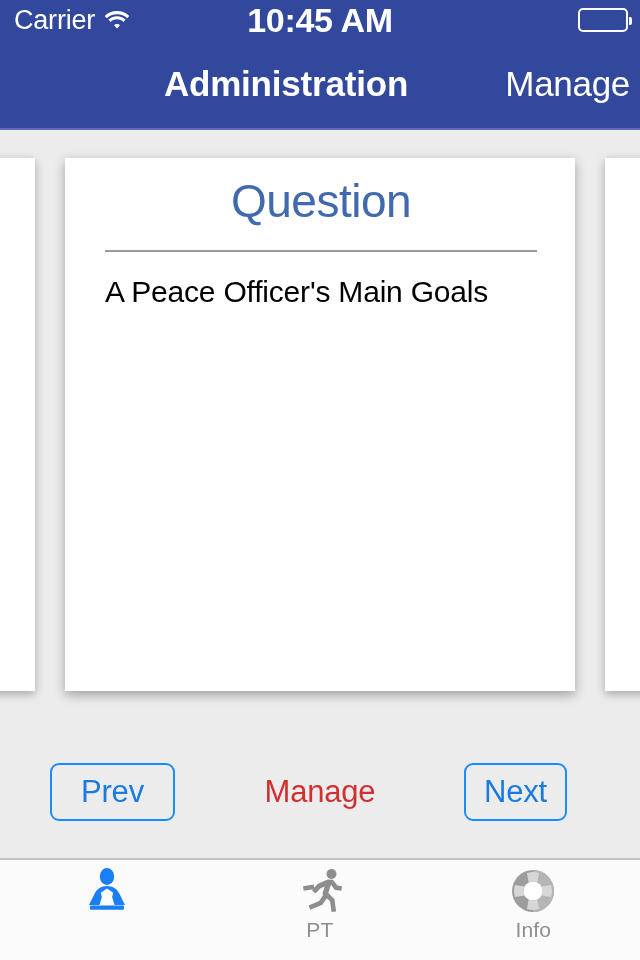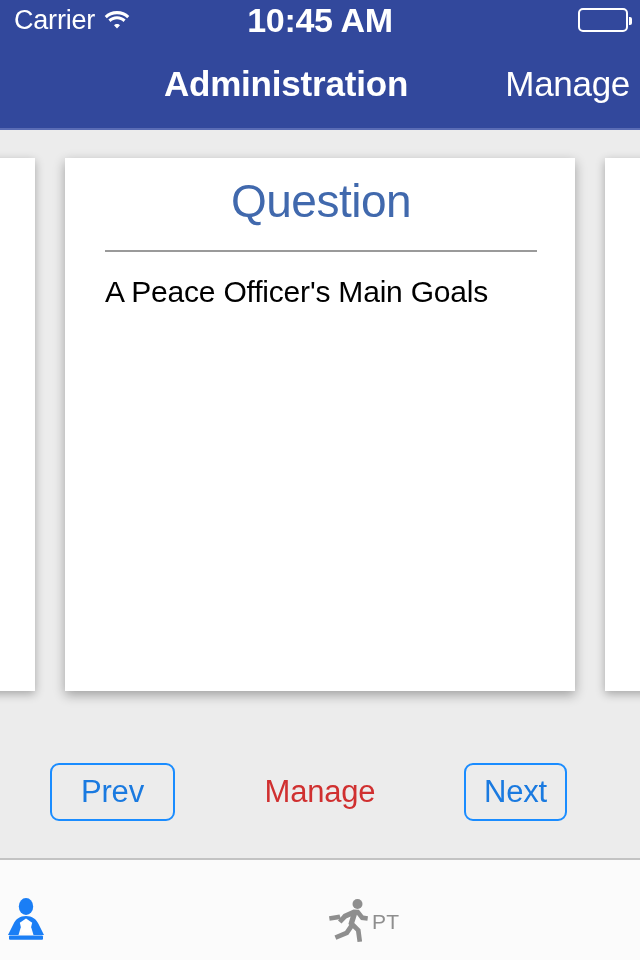--- a/index.html
+++ b/index.html
@@ -249,23 +249,24 @@
     width: 640px;
     height: 102px;
     background: #fbfbfb;
     border-top: 2px solid #c3c3c3;
     box-sizing: border-box;
     display: flex;
   }
   .tab-item {
     flex: 1;
     display: flex;
+    flex-direction: column;
     align-items: center;
     justify-content: flex-start;
-    padding-top: 21px;
+    padding-top: 5px;
     cursor: pointer;
   }
   .tab-icon {
     width: 52px;
     height: 52px;
     display: flex;
     align-items: center;
     justify-content: center;
   }
   .tab-icon svg { display: block; }
@@ -344,16 +345,32 @@
         <svg viewBox="0 0 52 52" width="52" height="52" aria-hidden="true">
           <circle cx="37.5" cy="9" r="5" fill="#8e8e8e"></circle>
           <path d="M33.5 14.5l-10 4.5-5.5 6.5 3.5 3 4.8-5 4.3-1.9-2.2 7.4 7.6 7.2 1.5 10.8 4.6-.6-1.6-12.2-6.2-6.3 2.6-8.2 4.1 5.3 6.4.8.6-4.6-4.6-.6-4.5-5.8z" fill="#8e8e8e"></path>
           <path d="M29.5 29.5l-4.4 6.6-10.6 4.3 1.8 4.3 12.1-4.9 5.3-7.8z" fill="#8e8e8e"></path>
           <path d="M19.5 19.5l-10.5 1.8.7 4.4 11.3-1.8z" fill="#8e8e8e"></path>
         </svg>
       </span>
       <span class="tab-label">PT</span>
     </div>
 
+    <div class="tab-item">
+      <span class="tab-icon">
+        <svg viewBox="0 0 52 52" width="52" height="52" aria-hidden="true">
+          <circle cx="26" cy="26" r="21" fill="#9d9d9d"></circle>
+          <path d="M26 5a21 21 0 0 1 0 42" fill="#b5b5b5"></path>
+          <circle cx="26" cy="26" r="9.6" fill="#ffffff"></circle>
+          <g fill="#d7d7d7">
+            <path d="M20.0 8.0a19 19 0 0 1 12 0l-1.6 9.6a10 10 0 0 0-8.8 0z"></path>
+            <path d="M20.0 44.0a19 19 0 0 0 12 0l-1.6-9.6a10 10 0 0 1-8.8 0z"></path>
+            <path d="M8.0 20.0a19 19 0 0 0 0 12l9.6-1.6a10 10 0 0 1 0-8.8z"></path>
+            <path d="M44.0 20.0a19 19 0 0 1 0 12l-9.6-1.6a10 10 0 0 0 0-8.8z"></path>
+          </g>
+        </svg>
+      </span>
+      <span class="tab-label">Info</span>
+    </div>
 
   </div>
 
 </div>
 
 </body></html>

